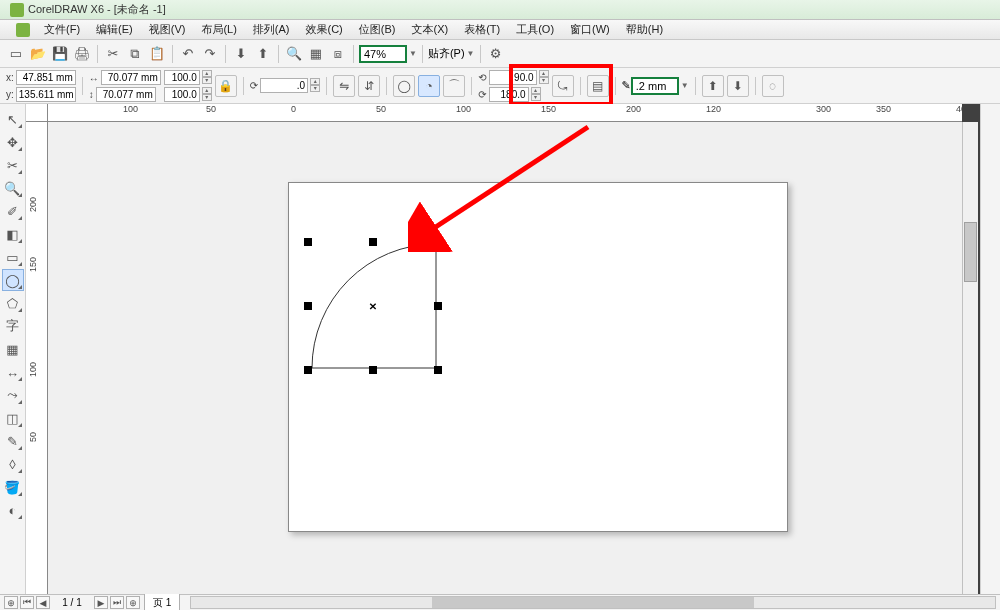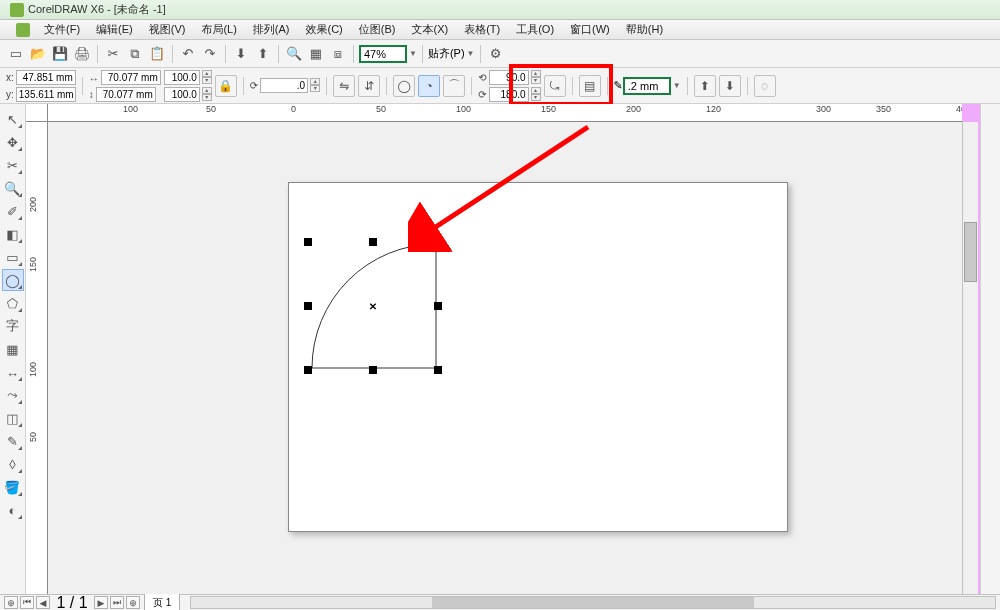--- a/index.html
+++ b/index.html
@@ -35,21 +35,21 @@
 .prop-btn.active { background: #d8e8ff; border-color: #88b0e0; }
 .highlight-box { position: absolute; border: 4px solid #ff0000; pointer-events: none; }
 
 
 .main { display: flex; height: 490px; }
 .toolbox { width: 26px; background: #f4f4f4; border-right: 1px solid #d0d0d0; display: flex; flex-direction: column; align-items: center; padding-top: 4px; gap: 1px; }
 .tool { width: 22px; height: 22px; display: flex; align-items: center; justify-content: center; border: 1px solid transparent; font-size: 13px; color: #555; cursor: default; position: relative; }
 .tool.active { background: #d0e4ff; border-color: #88b0e0; }
 .tool .corner { position: absolute; right: 1px; bottom: 1px; width: 0; height: 0; border-left: 4px solid transparent; border-bottom: 4px solid #666; }
 
-.workspace { flex: 1; position: relative; background: #f0abfc; overflow: hidden; }
+.workspace { flex: 1; position: relative; background: #404040; overflow: hidden; }
 .ruler-h { position: absolute; top: 0; left: 22px; right: 18px; height: 18px; background: #fff; border-bottom: 1px solid #888; overflow: hidden; }
 .ruler-v { position: absolute; top: 18px; left: 0; bottom: 0; width: 22px; background: #fff; border-right: 1px solid #888; }
 .ruler-corner { position: absolute; top: 0; left: 0; width: 22px; height: 18px; background: #fff; border-right: 1px solid #888; border-bottom: 1px solid #888; }
 .ruler-h .tick { position: absolute; top: 0; font-size: 9px; color: #444; }
 .ruler-h .tick::before { content: ''; position: absolute; left: 0; bottom: -18px; width: 1px; height: 6px; background: #666; }
 .ruler-v .tick { position: absolute; left: 2px; font-size: 9px; color: #444; writing-mode: vertical-rl; transform: rotate(180deg); }
 
 .canvas-area { position: absolute; top: 18px; left: 22px; right: 18px; bottom: 0; background: #f0f0f0; }
 .page { position: absolute; left: 240px; top: 60px; width: 500px; height: 350px; background: #fff; border: 1px solid #888; box-shadow: 3px 3px 6px rgba(0,0,0,0.25); }
 .selection { position: absolute; left: 260px; top: 120px; width: 130px; height: 128px; }
@@ -60,21 +60,21 @@
 .arrow-annot { position: absolute; pointer-events: none; }
 
 .right-panel { width: 20px; background: #f4f4f4; border-left: 1px solid #d0d0d0; }
 .vscroll { position: absolute; right: 2px; top: 18px; bottom: 0; width: 16px; background: #f0f0f0; border-left: 1px solid #c0c0c0; }
 .vscroll .thumb { position: absolute; left: 1px; right: 1px; top: 100px; height: 60px; background: #c8c8c8; border: 1px solid #a0a0a0; }
 
 
 .bottombar { height: 16px; background: #f4f4f4; border-top: 1px solid #c0c0c0; display: flex; align-items: center; padding: 0 4px; gap: 4px; }
 .pagenav { display: flex; align-items: center; gap: 2px; }
 .pagenav .pbtn { width: 14px; height: 13px; border: 1px solid #b0b0b0; background: #f8f8f8; font-size: 9px; display: flex; align-items: center; justify-content: center; cursor: default; color: #555; }
-.pagenum { width: 40px; text-align: center; font-size: 16px; }
+.pagenum { width: 40px; text-align: center; font-size: 10px; }
 .page-tab { padding: 14px 8px; border: 1px solid #b0b0b0; background: #fff; font-size: 10px; }
 .hscroll { flex: 1; height: 13px; background: #e8e8e8; border: 1px solid #c0c0c0; position: relative; margin-left: 6px; }
 .hscroll .thumb { position: absolute; top: 0; bottom: 0; left: 30%; width: 40%; background: #c8c8c8; }
 .watermark { position: absolute; right: 30px; bottom: 22px; font-size: 14px; color: #ddd; font-style: italic; pointer-events: none; }
 </style>
 </head>
 <body>
 
 <div class="titlebar">
   <div class="logo"></div>
@@ -182,21 +182,21 @@
   <div class="prop-btn">⇋</div>
   <div class="prop-btn">⇵</div>
   <div class="tb-sep"></div>
   <div class="prop-btn">◯</div>
   <div class="prop-btn active">◔</div>
   <div class="prop-btn">⌒</div>
   <div class="tb-sep"></div>
   <div class="prop-group">
     <div class="prop-row">
       <span class="prop-label">⟲</span>
-      <input class="prop-input" style="width: 40px;" value="90.0">
+      <input class="prop-input" style="width: 48px;" value="90.0">
       <div class="prop-spinner">
           <div class="sp">▴</div>
           <div class="sp">▾</div>
         </div>
     </div>
     <div class="prop-row">
       <span class="prop-label">⟳</span>
       <input class="prop-input" style="width: 40px;" value="180.0">
       <div class="prop-spinner">
           <div class="sp">▴</div>

